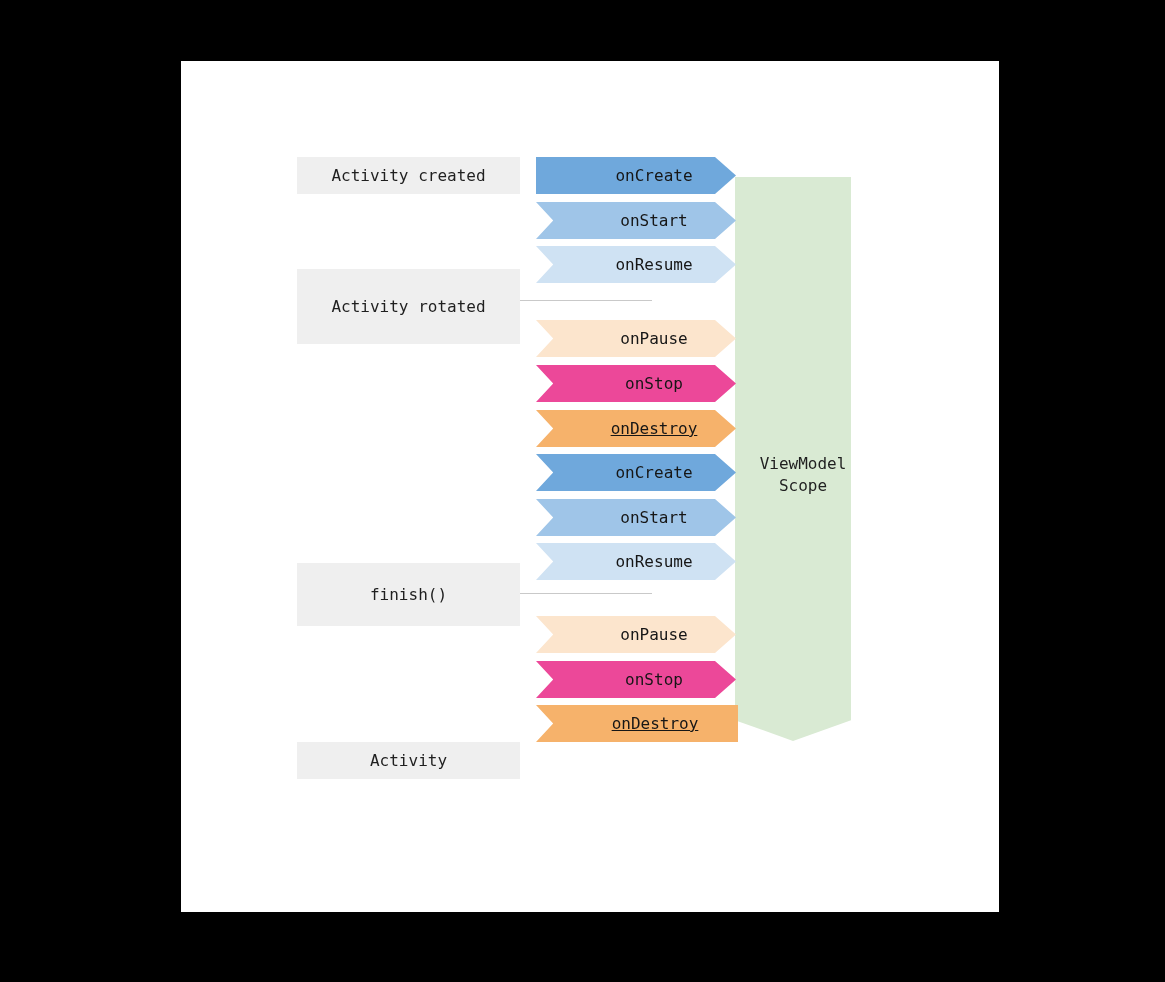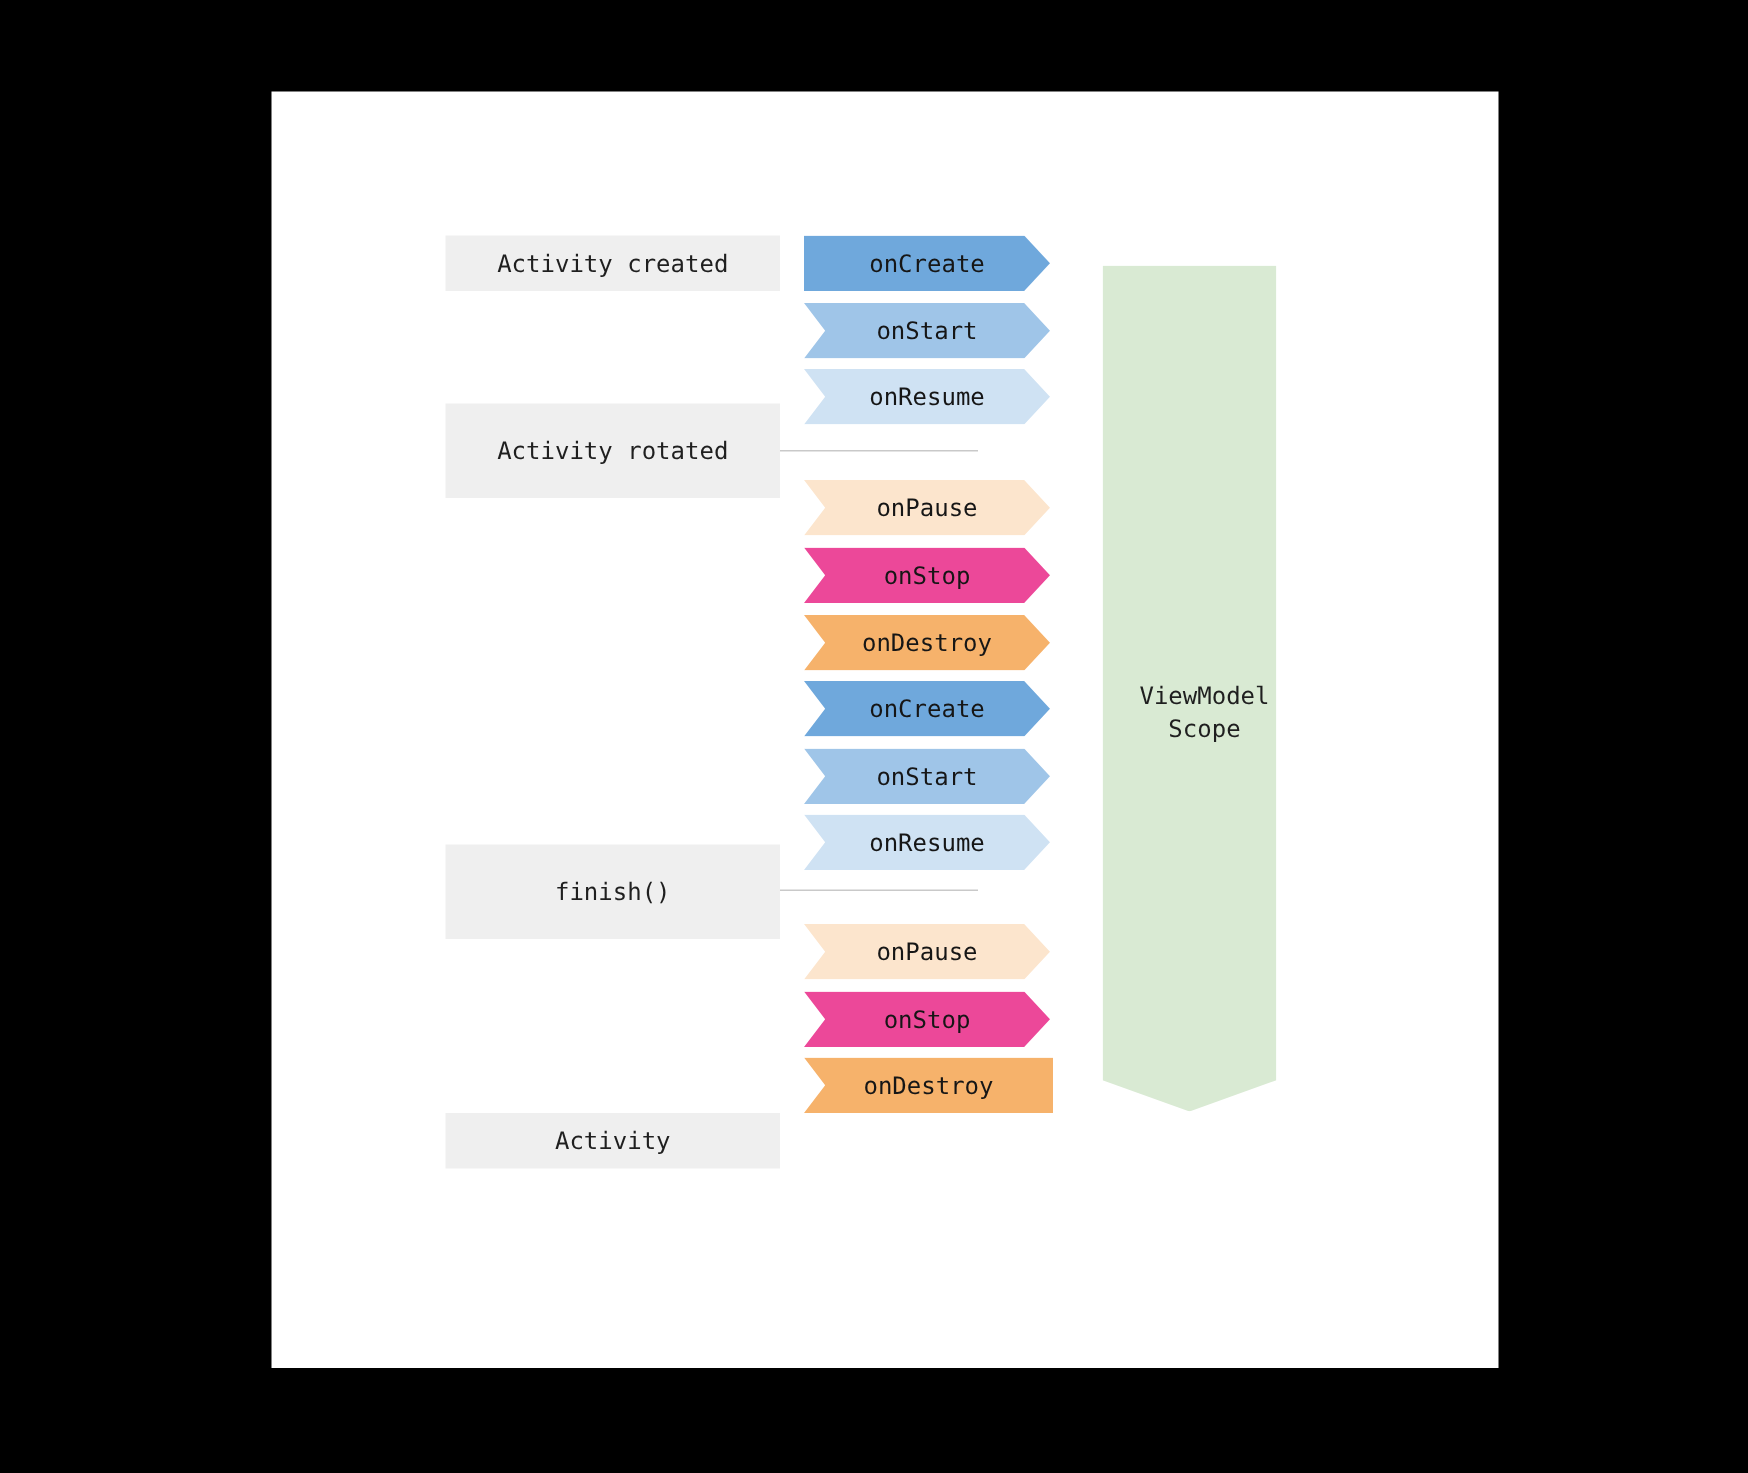--- a/index.html
+++ b/index.html
@@ -33,21 +33,21 @@
     width: 223px;
     background: #efefef;
     color: #1f1f1f;
     font-size: 16px;
     display: flex;
     align-items: center;
     justify-content: center;
     z-index: 3;
   }
   .state-1 { top: 96px;  height: 37px; }
-  .state-2 { top: 208px; height: 63px; }
+  .state-2 { top: 208px; height: 75px; }
   .state-3 { top: 502px; height: 63px; }
   .state-4 { top: 681px; height: 37px; }
 
   
   .divider {
     position: absolute;
     left: 339px;
     width: 132px;
     height: 1px;
     background: #c9c9c9;
@@ -61,29 +61,30 @@
     position: absolute;
     left: 355px;
     width: 164px;
     height: 37px;
     color: #161616;
     font-size: 16px;
     display: flex;
     align-items: center;
     justify-content: center;
     z-index: 3;
+    padding-left: 36px;
   }
   .s-first { clip-path: polygon(0% 0%, 89.5% 0%, 100% 50%, 89.5% 100%, 0% 100%); }
   .s-mid   { clip-path: polygon(0% 0%, 89.5% 0%, 100% 50%, 89.5% 100%, 0% 100%, 8.6% 50%); }
   .s-last  { width: 166px;
              clip-path: polygon(0% 0%, 100% 0%, 100% 100%, 0% 100%, 8.5% 50%); }
   .c-blue1 { background: #6fa8dc; }
   .c-blue2 { background: #9fc5e8; }
   .c-blue3 { background: #cfe2f3; }
-  .c-or1   { background: #f6b26b; }
+  .c-or1   { background: #f6b26b; text-decoration: underline; }
   .c-or2   { background: #ec4899; }
   .c-or3   { background: #fce5cd; }
   .r1  { top: 96px; }
   .r2  { top: 141px; }
   .r3  { top: 185px; }
   .r4  { top: 259px; }
   .r5  { top: 304px; }
   .r6  { top: 349px; }
   .r7  { top: 393px; }
   .r8  { top: 438px; }

